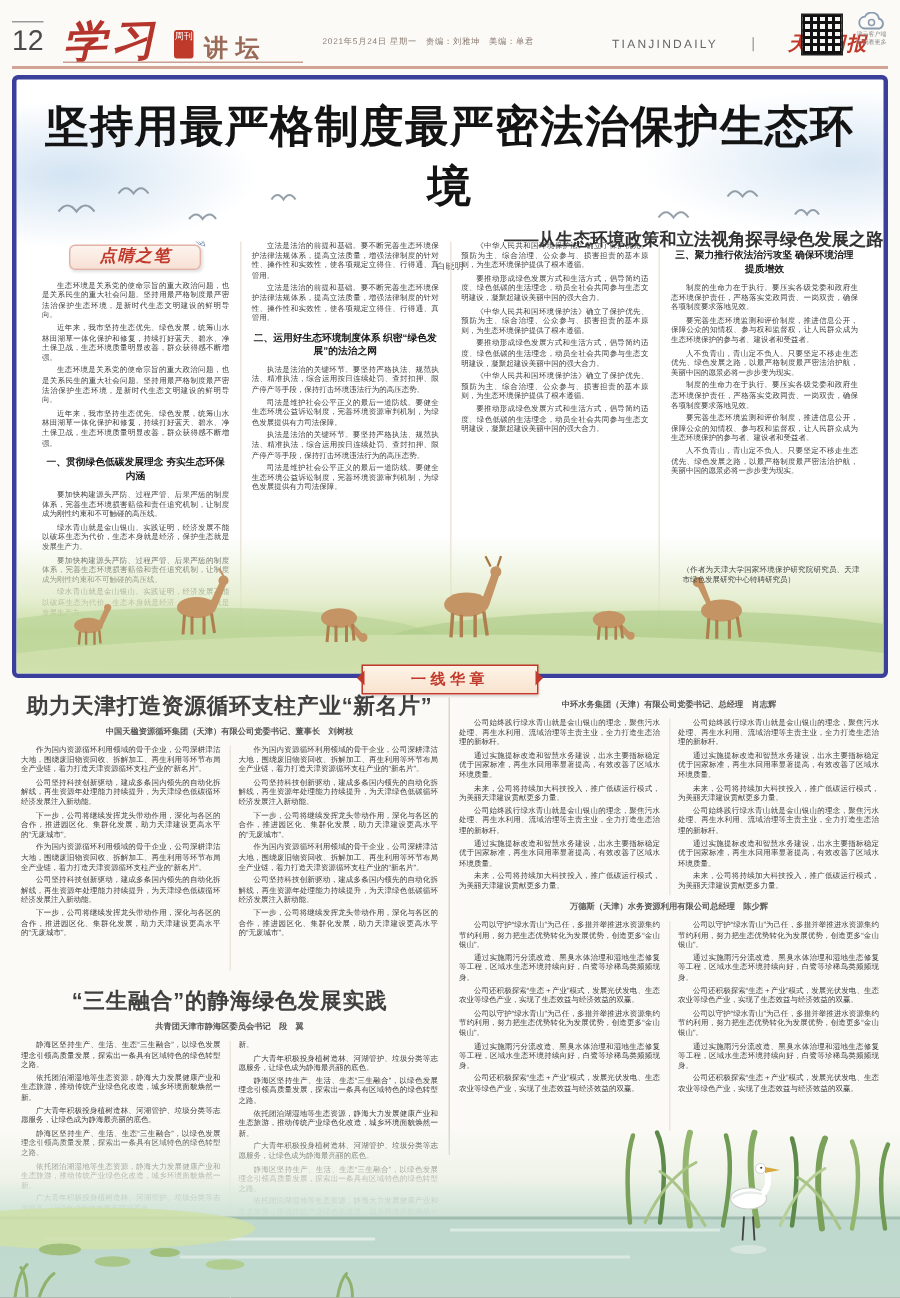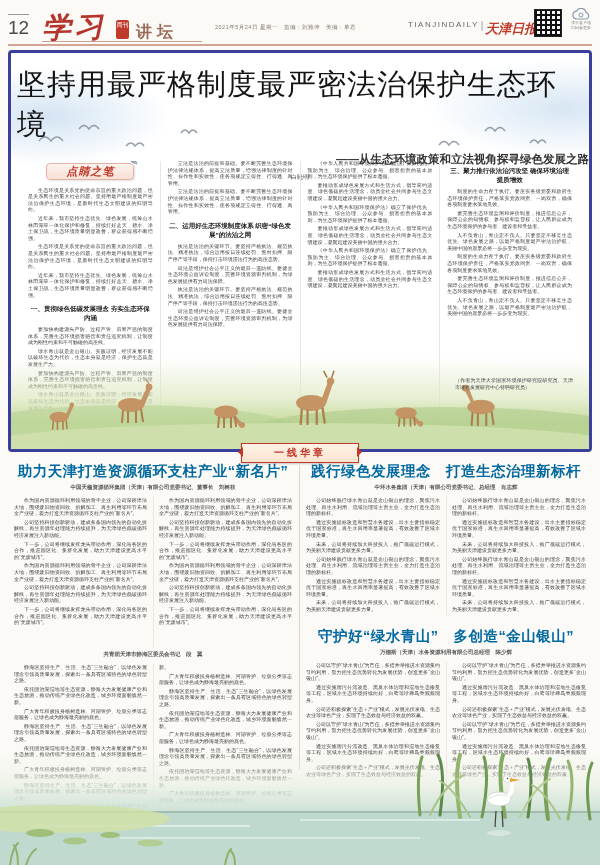--- a/index.html
+++ b/index.html
@@ -11,43 +11,43 @@
   .page-num{position:absolute;left:8px;top:14px;font-size:19px;color:#4a4a4a;
             border-top:1px solid #999;padding-top:2px;}
   .masthead{position:absolute;left:42px;top:8px;font-size:29px;font-weight:bold;font-style:italic;
             color:#b5342c;font-family:"DejaVu Serif",serif;letter-spacing:3px;transform:rotate(-2deg);}
   .seal{position:absolute;left:116px;top:20px;width:13px;height:18px;background:#bf3a2b;color:#fff;
         font-size:6px;line-height:8px;text-align:center;border-radius:2px;padding-top:1px;}
   .masthead-sub{position:absolute;left:136px;top:22px;font-size:16px;letter-spacing:5px;
         color:#9a6a58;font-weight:bold;}
   .masthead-rule{position:absolute;left:42px;top:41px;width:160px;height:1px;background:#c9a092;}
   .dateline{position:absolute;left:215px;top:24px;font-size:5.5px;color:#8a7a72;letter-spacing:.5px;}
-  .paper-logo{position:absolute;left:408px;top:20px;display:flex;align-items:flex-start;gap:2px;}
+  .paper-logo{position:absolute;left:408px;top:20px;display:flex;align-items:center;gap:22px;}
   .paper-en{font-size:8px;letter-spacing:1.5px;color:#666;}
   .paper-sep{color:#999;font-size:10px;}
   .paper-cn{font-size:13px;font-weight:bold;font-style:italic;color:#c0392b;font-family:"DejaVu Serif",serif;}
   .qr{position:absolute;left:534px;top:9px;width:26px;height:26px;border:1px solid #222;
       background-image:repeating-linear-gradient(0deg,#111 0 2px,transparent 2px 5px),
                        repeating-linear-gradient(90deg,#111 0 2px,#f5f5f5 2px 5px);}
   .cloud-wrap{position:absolute;left:566px;top:8px;width:30px;text-align:center;}
   .cloud-wrap svg{display:block;margin:0 auto;}
   .cloud-cap{font-size:4px;color:#888;line-height:5px;}
   .header-rule{position:absolute;top:44px;left:8px;right:8px;height:1.5px;background:#d3a496;}
   
   .main-box{position:absolute;top:50px;left:8px;width:578px;height:396px;
             border:3px solid #3a3f9b;border-radius:4px;background:
             radial-gradient(ellipse 180px 70px at 6% 16%,rgba(176,206,233,.55),transparent 70%),
             radial-gradient(ellipse 200px 70px at 96% 14%,rgba(176,206,233,.5),transparent 70%),
             radial-gradient(ellipse 300px 60px at 50% 100%,rgba(205,226,170,.5),transparent 70%),
             #ffffff;overflow:hidden;}
-  .m-headline{margin:12px 6px 0;font-size:29px;font-weight:400;
+  .m-headline{margin:12px 6px 0;text-align:center;font-size:29px;font-weight:700;
               letter-spacing:1px;color:#141414;}
   .m-subtitle{margin-top:7px;text-align:right;font-size:11.5px;font-weight:bold;color:#333;}
   .m-author{margin-top:6px;text-align:center;font-size:6px;color:#555;}
-  .m-cols{position:absolute;top:108px;left:10px;right:10px;bottom:4px;display:flex;font-family:Liberation Serif, serif;}
+  .m-cols{position:absolute;top:108px;left:10px;right:10px;bottom:4px;display:flex;}
   .mcol{flex:1;padding:0 7px;font-size:5px;line-height:6.6px;color:#3d3d3d;text-align:justify;
         overflow:hidden;}
   .mcol + .mcol{border-left:1px solid #ece6dc;}
   .mcol p{margin:0 0 2px;text-indent:10px;}
   .badge{width:86px;margin:2px auto 8px;position:relative;text-align:center;
          background:linear-gradient(#fdf4ee,#f7e0d4);border:1px solid #e2b3a4;border-radius:4px;
          color:#c0392b;font-size:11px;font-weight:900;padding:4px 0;letter-spacing:1px;
          font-style:italic;box-shadow:1px 1px 2px rgba(0,0,0,.12);}
   .badge .pen{position:absolute;right:-6px;top:-6px;font-size:13px;color:#8a9bb5;font-style:normal;}
   .mhead{font-size:6.5px;font-weight:bold;text-align:center;color:#1a1a1a;line-height:9px;
@@ -64,21 +64,21 @@
           background:linear-gradient(#fdf3e6,#f9e3cf);border:1px solid #c0392b;color:#c0392b;
           font-size:10px;font-weight:900;padding:2px 32px;letter-spacing:3px;box-shadow:0 1px 2px rgba(0,0,0,.2);}
   .ribbon:before,.ribbon:after{content:"";position:absolute;top:3px;border:5px solid transparent;}
   .ribbon:before{left:-9px;border-right-color:#c0392b;}
   .ribbon:after{right:-9px;border-left-color:#c0392b;}
   
   .group{position:absolute;top:462px;}
   .group-left{left:14px;width:278px;}
   .group-right{left:306px;width:280px;}
   .vrule{position:absolute;top:465px;bottom:95px;left:299px;width:1px;background:#ddd5c8;}
-  .ahead{font-size:14.5px;font-weight:900;text-align:center;color:#0369a1;letter-spacing:.5px;line-height:18px;}
+  .ahead{font-size:14.5px;font-weight:900;text-align:center;color:#404040;letter-spacing:.5px;line-height:18px;}
   .abyline{font-size:5.5px;font-weight:bold;color:#5a5a5a;text-align:center;margin:4px 0 6px;}
   .abody{column-count:2;column-gap:12px;column-rule:1px solid #ece6dc;font-size:5px;line-height:6.6px;
          color:#3d3d3d;text-align:justify;overflow:hidden;}
   .abody p{margin:0 0 2px;text-indent:10px;}
   .abody-a{height:150px;}
   .abody-b{height:118px;}
   .abody-c{height:190px;}
   .abody-d{height:140px;}
   .ahead2{margin-top:12px;}
   
@@ -280,20 +280,21 @@
         <p>公司坚持科技创新驱动，建成多条国内领先的自动化拆解线，再生资源年处理能力持续提升，为天津绿色低碳循环经济发展注入新动能。</p>
         <p>下一步，公司将继续发挥龙头带动作用，深化与各区的合作，推进园区化、集群化发展，助力天津建设更高水平的“无废城市”。</p>
         <p>作为国内资源循环利用领域的骨干企业，公司深耕津沽大地，围绕废旧物资回收、拆解加工、再生利用等环节布局全产业链，着力打造天津资源循环支柱产业的“新名片”。</p>
         <p>公司坚持科技创新驱动，建成多条国内领先的自动化拆解线，再生资源年处理能力持续提升，为天津绿色低碳循环经济发展注入新动能。</p>
         <p>下一步，公司将继续发挥龙头带动作用，深化与各区的合作，推进园区化、集群化发展，助力天津建设更高水平的“无废城市”。</p>
         <p>作为国内资源循环利用领域的骨干企业，公司深耕津沽大地，围绕废旧物资回收、拆解加工、再生利用等环节布局全产业链，着力打造天津资源循环支柱产业的“新名片”。</p>
         <p>公司坚持科技创新驱动，建成多条国内领先的自动化拆解线，再生资源年处理能力持续提升，为天津绿色低碳循环经济发展注入新动能。</p>
         <p>下一步，公司将继续发挥龙头带动作用，深化与各区的合作，推进园区化、集群化发展，助力天津建设更高水平的“无废城市”。</p>
       </div>
 
+    <div class="ahead ahead2">“三生融合”的静海绿色发展实践</div>
     <div class="abyline">共青团天津市静海区委员会书记　段　翼</div>
     <div class="abody abody-c">
         <p>静海区坚持生产、生活、生态“三生融合”，以绿色发展理念引领高质量发展，探索出一条具有区域特色的绿色转型之路。</p>
         <p>依托团泊湖湿地等生态资源，静海大力发展健康产业和生态旅游，推动传统产业绿色化改造，城乡环境面貌焕然一新。</p>
         <p>广大青年积极投身植树造林、河湖管护、垃圾分类等志愿服务，让绿色成为静海最亮丽的底色。</p>
         <p>静海区坚持生产、生活、生态“三生融合”，以绿色发展理念引领高质量发展，探索出一条具有区域特色的绿色转型之路。</p>
         <p>依托团泊湖湿地等生态资源，静海大力发展健康产业和生态旅游，推动传统产业绿色化改造，城乡环境面貌焕然一新。</p>
         <p>广大青年积极投身植树造林、河湖管护、垃圾分类等志愿服务，让绿色成为静海最亮丽的底色。</p>
         <p>静海区坚持生产、生活、生态“三生融合”，以绿色发展理念引领高质量发展，探索出一条具有区域特色的绿色转型之路。</p>
         <p>依托团泊湖湿地等生态资源，静海大力发展健康产业和生态旅游，推动传统产业绿色化改造，城乡环境面貌焕然一新。</p>
@@ -301,38 +302,36 @@
         <p>静海区坚持生产、生活、生态“三生融合”，以绿色发展理念引领高质量发展，探索出一条具有区域特色的绿色转型之路。</p>
         <p>依托团泊湖湿地等生态资源，静海大力发展健康产业和生态旅游，推动传统产业绿色化改造，城乡环境面貌焕然一新。</p>
         <p>广大青年积极投身植树造林、河湖管护、垃圾分类等志愿服务，让绿色成为静海最亮丽的底色。</p>
         <p>静海区坚持生产、生活、生态“三生融合”，以绿色发展理念引领高质量发展，探索出一条具有区域特色的绿色转型之路。</p>
         <p>依托团泊湖湿地等生态资源，静海大力发展健康产业和生态旅游，推动传统产业绿色化改造，城乡环境面貌焕然一新。</p>
         <p>广大青年积极投身植树造林、河湖管护、垃圾分类等志愿服务，让绿色成为静海最亮丽的底色。</p>
       </div>
   </div>
 
   <div class="group group-right">
-    <div class="ahead">践行绿色发展理念　打造生态治理新标杆</div>
     <div class="abyline">中环水务集团（天津）有限公司党委书记、总经理　肖志辉</div>
     <div class="abody abody-b">
         <p>公司始终践行绿水青山就是金山银山的理念，聚焦污水处理、再生水利用、流域治理等主责主业，全力打造生态治理的新标杆。</p>
         <p>通过实施提标改造和智慧水务建设，出水主要指标稳定优于国家标准，再生水回用率显著提高，有效改善了区域水环境质量。</p>
         <p>未来，公司将持续加大科技投入，推广低碳运行模式，为美丽天津建设贡献更多力量。</p>
         <p>公司始终践行绿水青山就是金山银山的理念，聚焦污水处理、再生水利用、流域治理等主责主业，全力打造生态治理的新标杆。</p>
         <p>通过实施提标改造和智慧水务建设，出水主要指标稳定优于国家标准，再生水回用率显著提高，有效改善了区域水环境质量。</p>
         <p>未来，公司将持续加大科技投入，推广低碳运行模式，为美丽天津建设贡献更多力量。</p>
         <p>公司始终践行绿水青山就是金山银山的理念，聚焦污水处理、再生水利用、流域治理等主责主业，全力打造生态治理的新标杆。</p>
         <p>通过实施提标改造和智慧水务建设，出水主要指标稳定优于国家标准，再生水回用率显著提高，有效改善了区域水环境质量。</p>
         <p>未来，公司将持续加大科技投入，推广低碳运行模式，为美丽天津建设贡献更多力量。</p>
         <p>公司始终践行绿水青山就是金山银山的理念，聚焦污水处理、再生水利用、流域治理等主责主业，全力打造生态治理的新标杆。</p>
         <p>通过实施提标改造和智慧水务建设，出水主要指标稳定优于国家标准，再生水回用率显著提高，有效改善了区域水环境质量。</p>
         <p>未来，公司将持续加大科技投入，推广低碳运行模式，为美丽天津建设贡献更多力量。</p>
       </div>
 
-    <div class="ahead ahead2">守护好“绿水青山”　多创造“金山银山”</div>
     <div class="abyline">万德斯（天津）水务资源利用有限公司总经理　陈少辉</div>
     <div class="abody abody-d">
         <p>公司以守护“绿水青山”为己任，多措并举推进水资源集约节约利用，努力把生态优势转化为发展优势，创造更多“金山银山”。</p>
         <p>通过实施雨污分流改造、黑臭水体治理和湿地生态修复等工程，区域水生态环境持续向好，白鹭等珍稀鸟类频频现身。</p>
         <p>公司还积极探索“生态＋产业”模式，发展光伏发电、生态农业等绿色产业，实现了生态效益与经济效益的双赢。</p>
         <p>公司以守护“绿水青山”为己任，多措并举推进水资源集约节约利用，努力把生态优势转化为发展优势，创造更多“金山银山”。</p>
         <p>通过实施雨污分流改造、黑臭水体治理和湿地生态修复等工程，区域水生态环境持续向好，白鹭等珍稀鸟类频频现身。</p>
         <p>公司还积极探索“生态＋产业”模式，发展光伏发电、生态农业等绿色产业，实现了生态效益与经济效益的双赢。</p>
         <p>公司以守护“绿水青山”为己任，多措并举推进水资源集约节约利用，努力把生态优势转化为发展优势，创造更多“金山银山”。</p>
         <p>通过实施雨污分流改造、黑臭水体治理和湿地生态修复等工程，区域水生态环境持续向好，白鹭等珍稀鸟类频频现身。</p>

